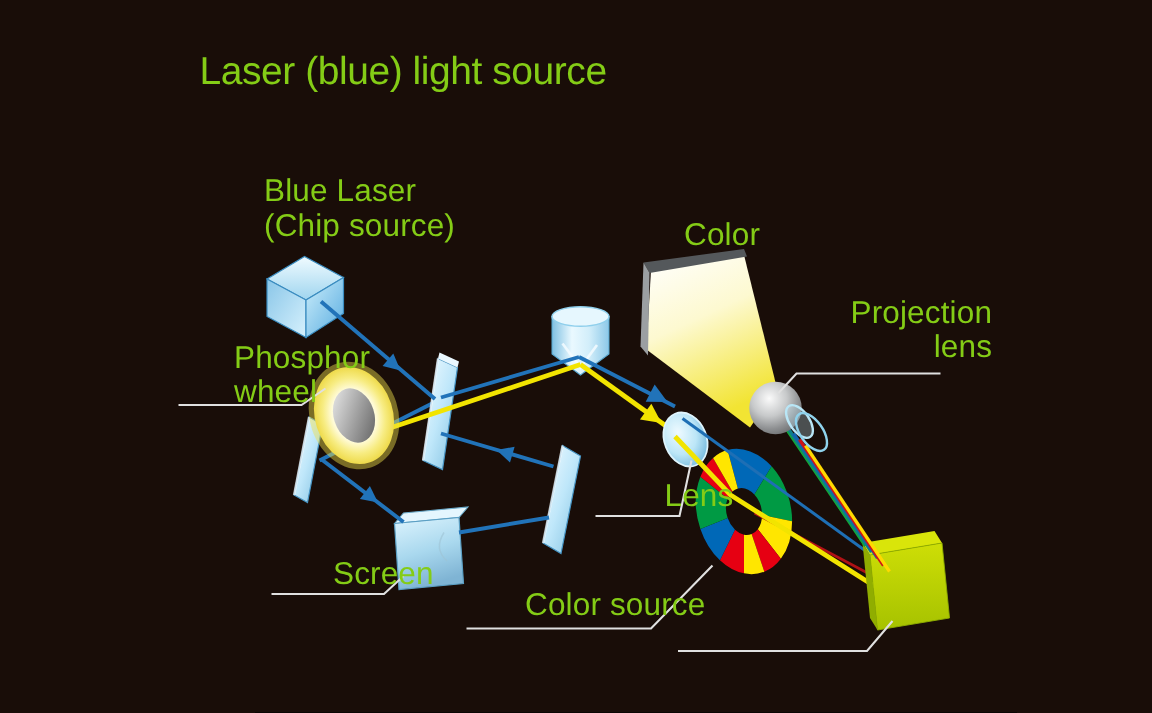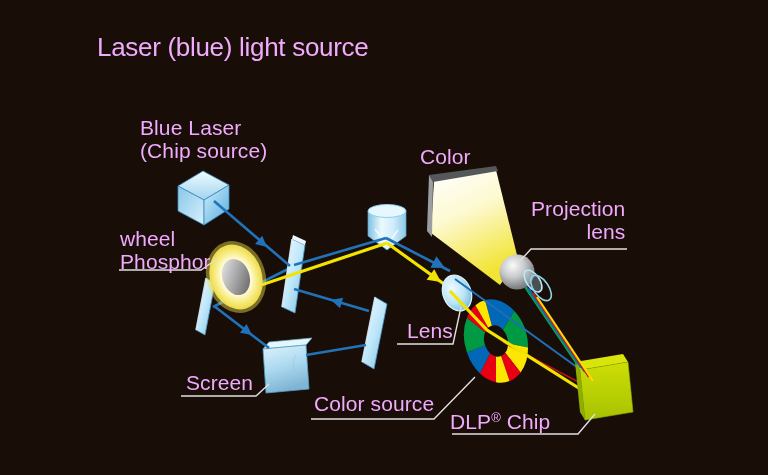--- a/index.html
+++ b/index.html
@@ -1,19 +1,19 @@
 <!DOCTYPE html>
 <html><head>
 <meta charset="utf-8">
 <style>
   html,body{margin:0;padding:0;background:#000;}
   #stage{position:relative;width:768px;height:475px;background:#190d08;overflow:hidden;
          font-family:"Liberation Sans",sans-serif;}
   #gfx{position:absolute;left:0;top:0;}
-  .lbl{position:absolute;color:#f0abfc;font-size:21px;line-height:23px;letter-spacing:0.1px;white-space:nowrap;}
+  .lbl{position:absolute;color:#84cc16;font-size:21px;line-height:23px;letter-spacing:0.1px;white-space:nowrap;margin-left:36px;}
   .title{left:97px;top:36px;font-size:26px;letter-spacing:-0.3px;}
   .blue-laser{left:140px;top:116px;width:134px;text-align:left;}
   .phosphor{left:120px;top:227px;}
   .mirror{left:186px;top:371px;}
   .screen{left:420px;top:145px;}
   .projection{left:531px;top:197px;text-align:right;}
   .lens{left:407px;top:319px;}
   .colorwheel{left:314px;top:392px;}
   .dlp{left:450px;top:406px;}
   .dlp .sup{font-size:13px;vertical-align:7px;}
@@ -217,31 +217,30 @@
 </svg>
 
 <div class="lbl title">Laser (blue) light source</div>
 
 <div class="lbl blue-laser">
   <div>Blue Laser</div>
   <div>(Chip source)</div>
 </div>
 
 <div class="lbl phosphor">
+  <div>Phosphor</div>
   <div>wheel</div>
-  <div>Phosphor</div>
 </div>
 
 <div class="lbl mirror">Screen</div>
 
 <div class="lbl screen">Color</div>
 
 <div class="lbl projection">
   <div>Projection</div>
   <div>lens</div>
 </div>
 
 <div class="lbl lens">Lens</div>
 
 <div class="lbl colorwheel">Color source</div>
 
-<div class="lbl dlp"><span>DLP</span><span class="sup">®</span><span> Chip</span></div>
 </div>
 
 </body></html>

